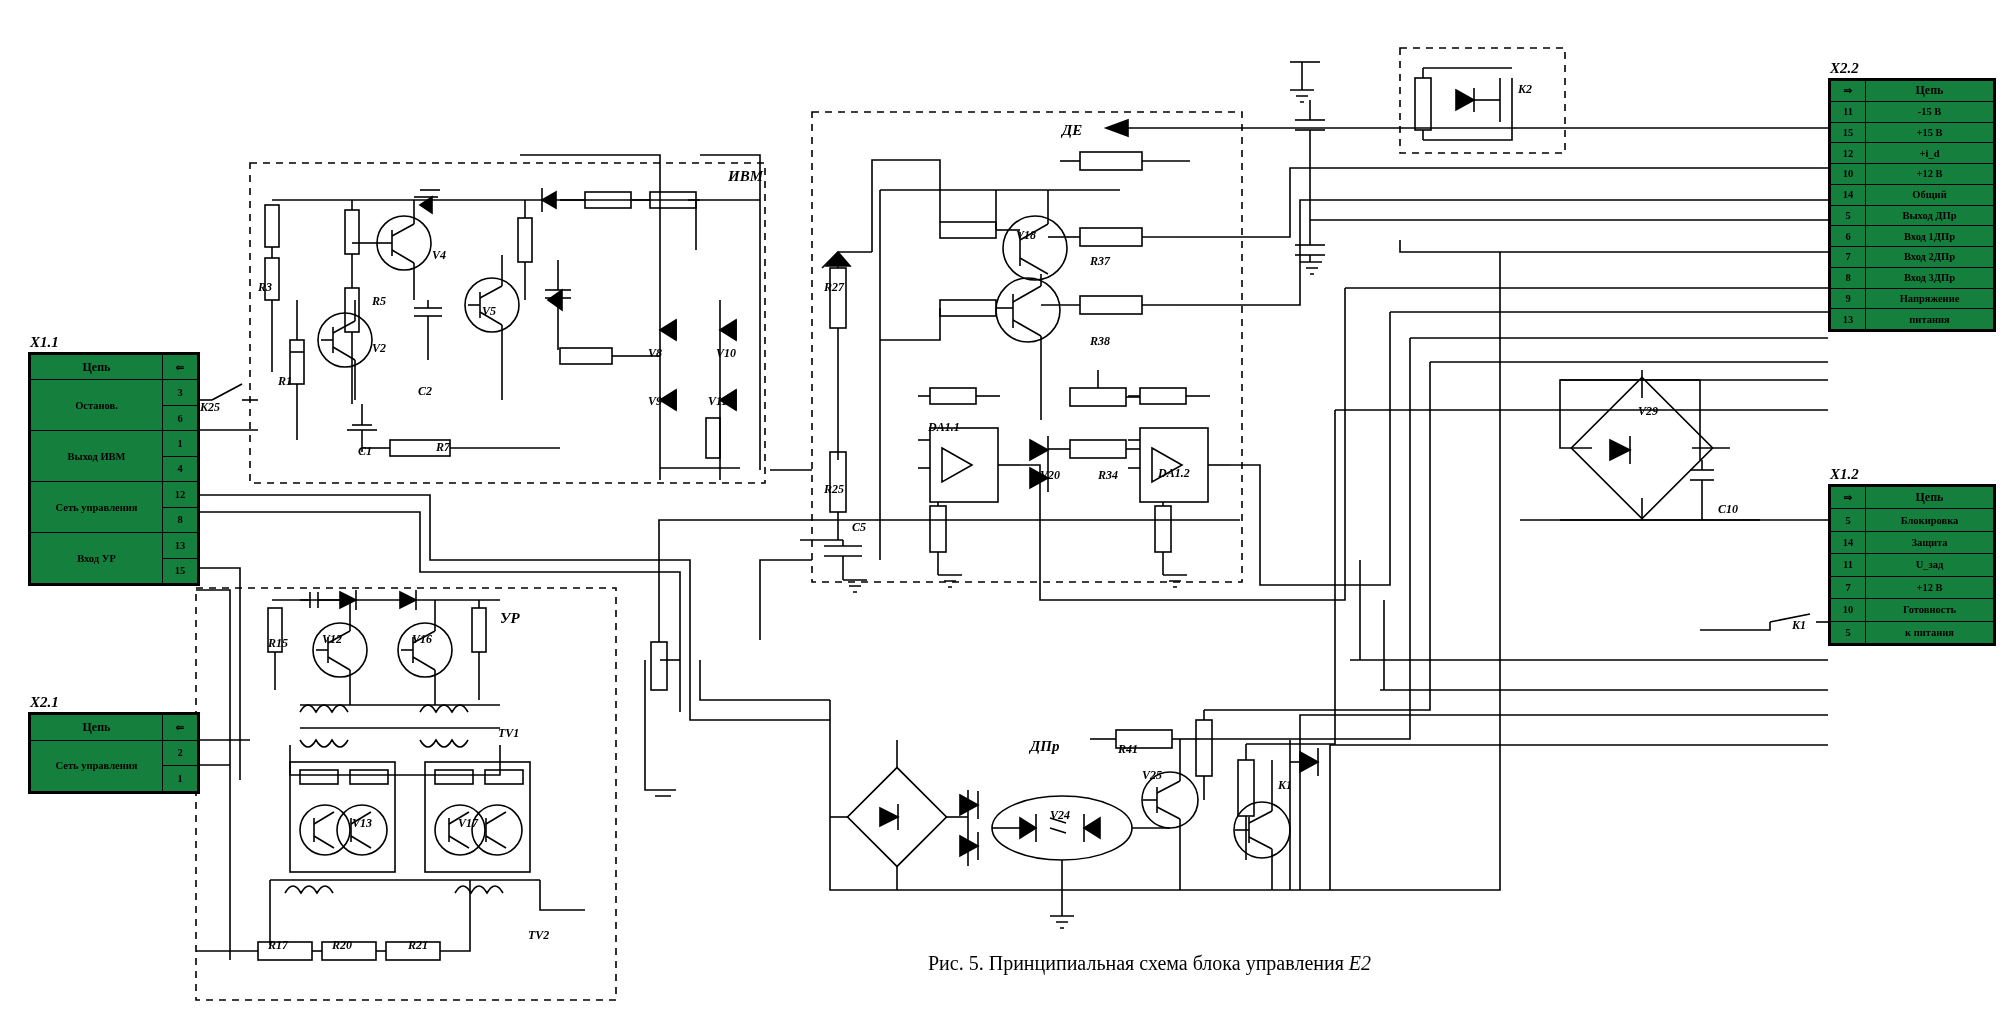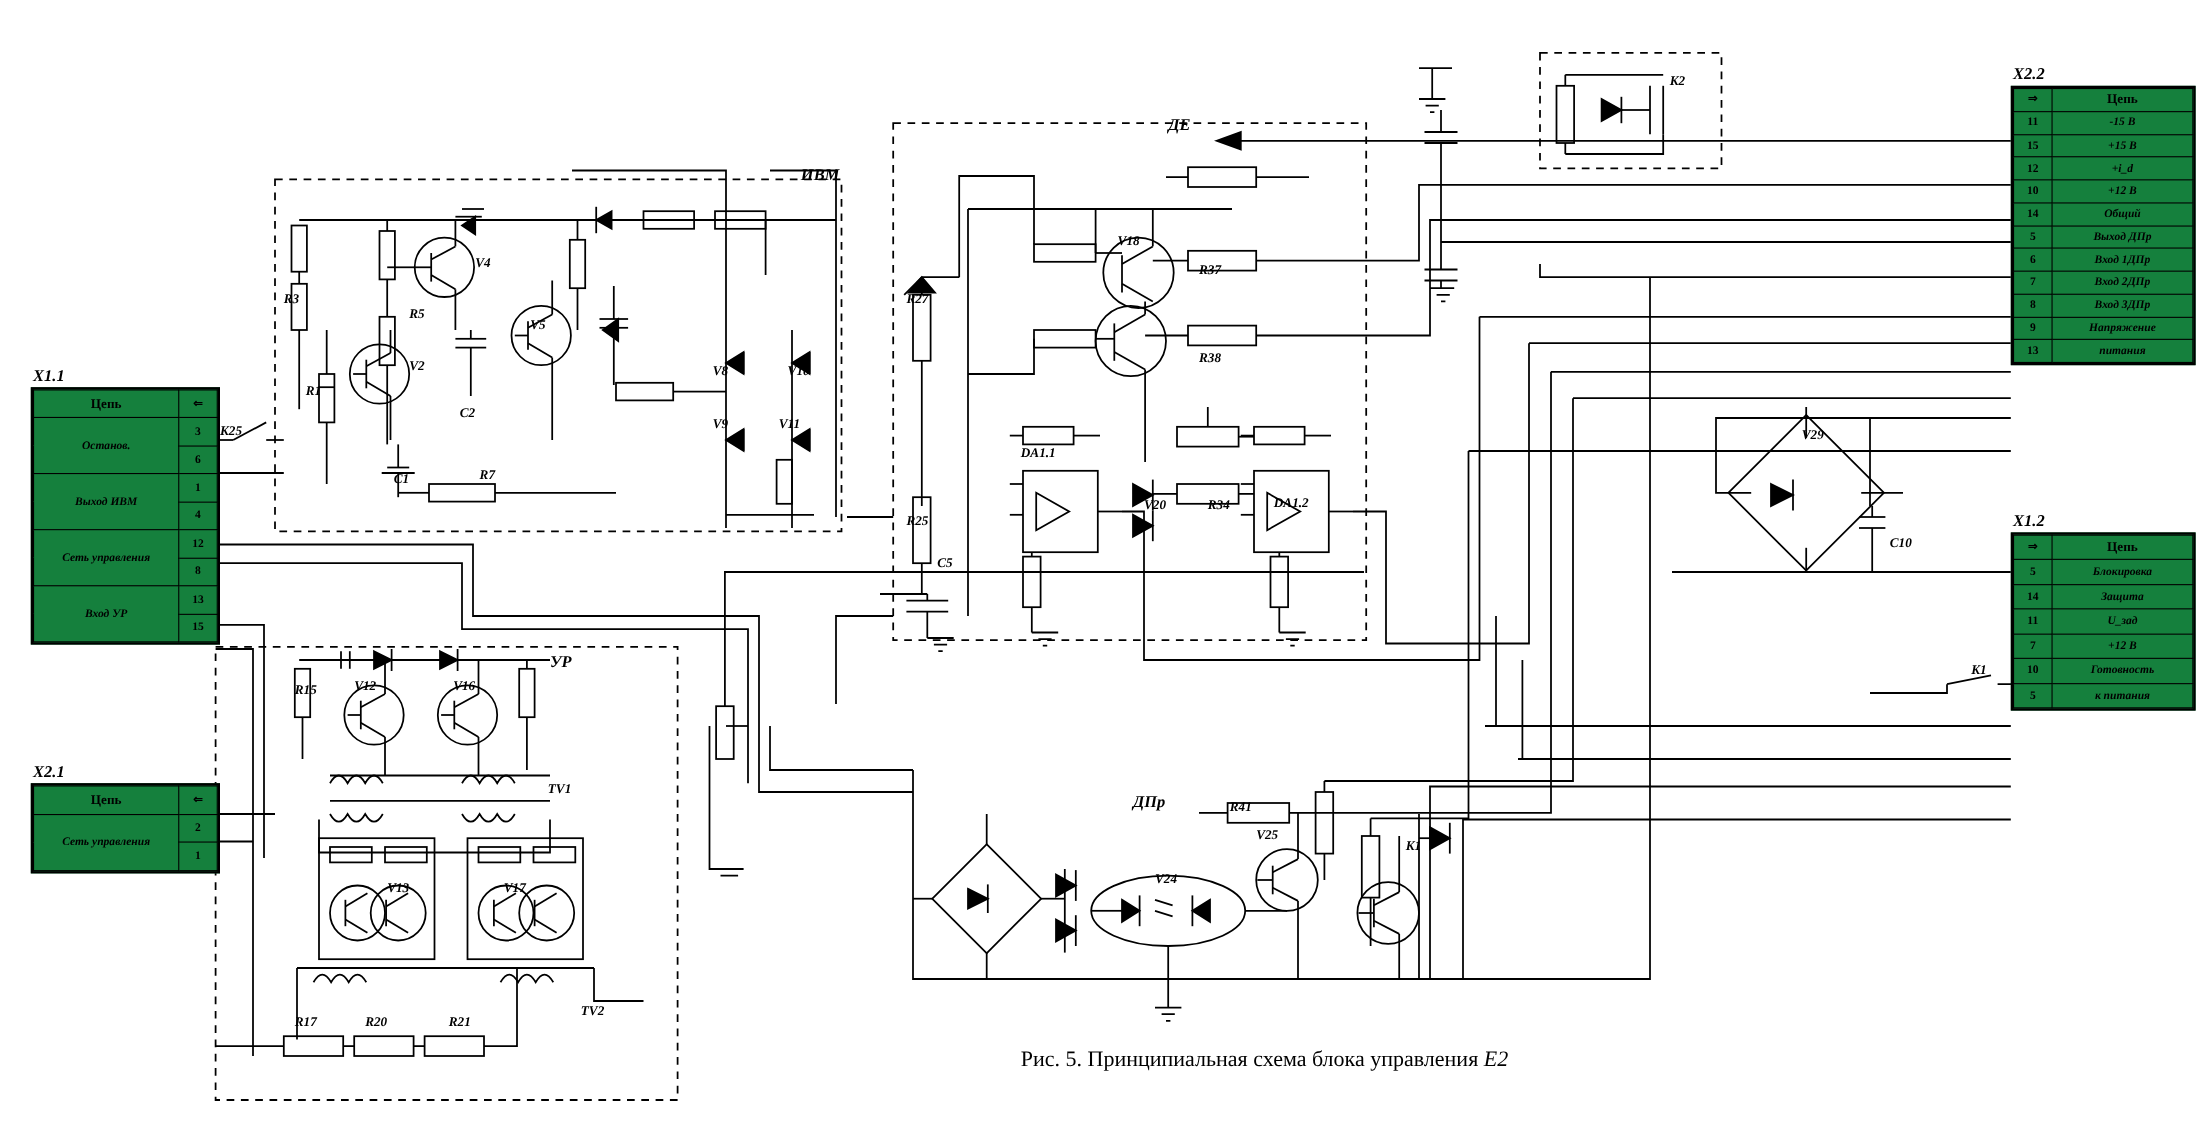--- a/index.html
+++ b/index.html
@@ -1,24 +1,24 @@
 <!DOCTYPE html>
 <html><head>
 <meta charset="utf-8">
 <style>
   html,body{margin:0;padding:0;background:#fff;}
   body{width:2000px;height:1020px;font-family:"Liberation Serif",serif;color:#000;position:relative;overflow:hidden;}
   #sheet{position:absolute;left:0;top:0;width:2000px;height:1020px;}
   svg{position:absolute;left:0;top:0;width:2000px;height:1020px;}
-  .lbl{position:absolute;font-family:"Liberation Serif",serif;font-weight:bold;font-style:italic;font-size:15px;white-space:nowrap;}
+  .lbl{position:absolute;font-family:"Liberation Serif",serif;font-weight:bold;font-style:italic;font-size:15px;white-space:nowrap;margin-top:16px;}
   .lbl.small{font-size:12px;}
   .caption{position:absolute;font-family:"Liberation Serif",serif;font-weight:normal;font-size:20px;white-space:nowrap;}
   .conn{position:absolute;border:2px solid #000;background:#15803d;}
   .conn table{border-collapse:collapse;width:100%;height:100%;}
-  .conn td{border:1px solid #000;font-family:"Liberation Serif",serif;font-size:10.5px;font-weight:bold;font-style:italic;text-align:center;padding:0;height:19px;line-height:11px;}
+  .conn td{border:1px solid #000;font-family:"Liberation Serif",serif;font-size:10.5px;font-weight:bold;text-align:center;padding:0;height:19px;line-height:11px;}
   .conn td.num{width:34px;font-style:normal;}
   .conn td.hdr{font-size:12px;font-style:normal;}
   .conn .title{position:absolute;top:-20px;left:0;font-weight:bold;font-style:italic;font-size:15px;}
   .arrowcell{font-size:14px;}
 </style>
 </head>
 <body>
 
 <div id="sheet">
 
@@ -463,21 +463,21 @@
   </g>
 </svg>
 
 <div class="lbl" style="left:728px;top:152px">ИВМ</div>
 <div class="lbl" style="left:500px;top:594px">УР</div>
 <div class="lbl" style="left:1062px;top:106px">ДЕ</div>
 <div class="lbl" style="left:1030px;top:722px">ДПр</div>
 
 <div class="lbl small" style="left:258px;top:264px">R3</div>
 <div class="lbl small" style="left:372px;top:278px">R5</div>
-<div class="lbl small" style="left:278px;top:348px">R1</div>
+<div class="lbl small" style="left:278px;top:358px">R1</div>
 <div class="lbl small" style="left:436px;top:424px">R7</div>
 <div class="lbl small" style="left:358px;top:428px">C1</div>
 <div class="lbl small" style="left:418px;top:368px">C2</div>
 <div class="lbl small" style="left:372px;top:325px">V2</div>
 <div class="lbl small" style="left:432px;top:232px">V4</div>
 <div class="lbl small" style="left:482px;top:288px">V5</div>
 <div class="lbl small" style="left:648px;top:330px">V8</div>
 <div class="lbl small" style="left:648px;top:378px">V9</div>
 <div class="lbl small" style="left:716px;top:330px">V10</div>
 <div class="lbl small" style="left:708px;top:378px">V11</div>

